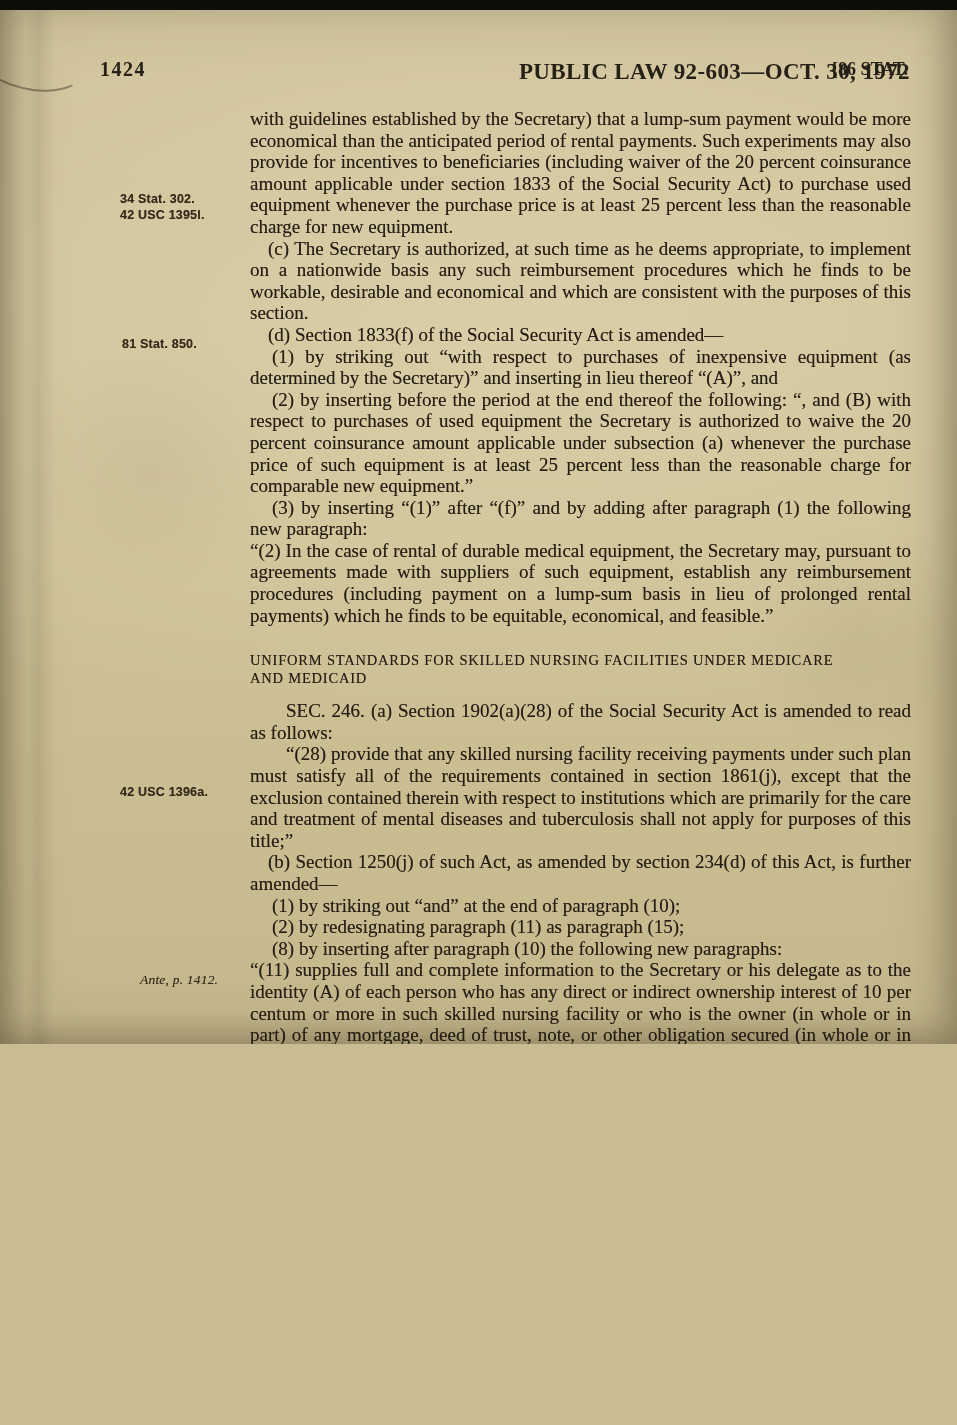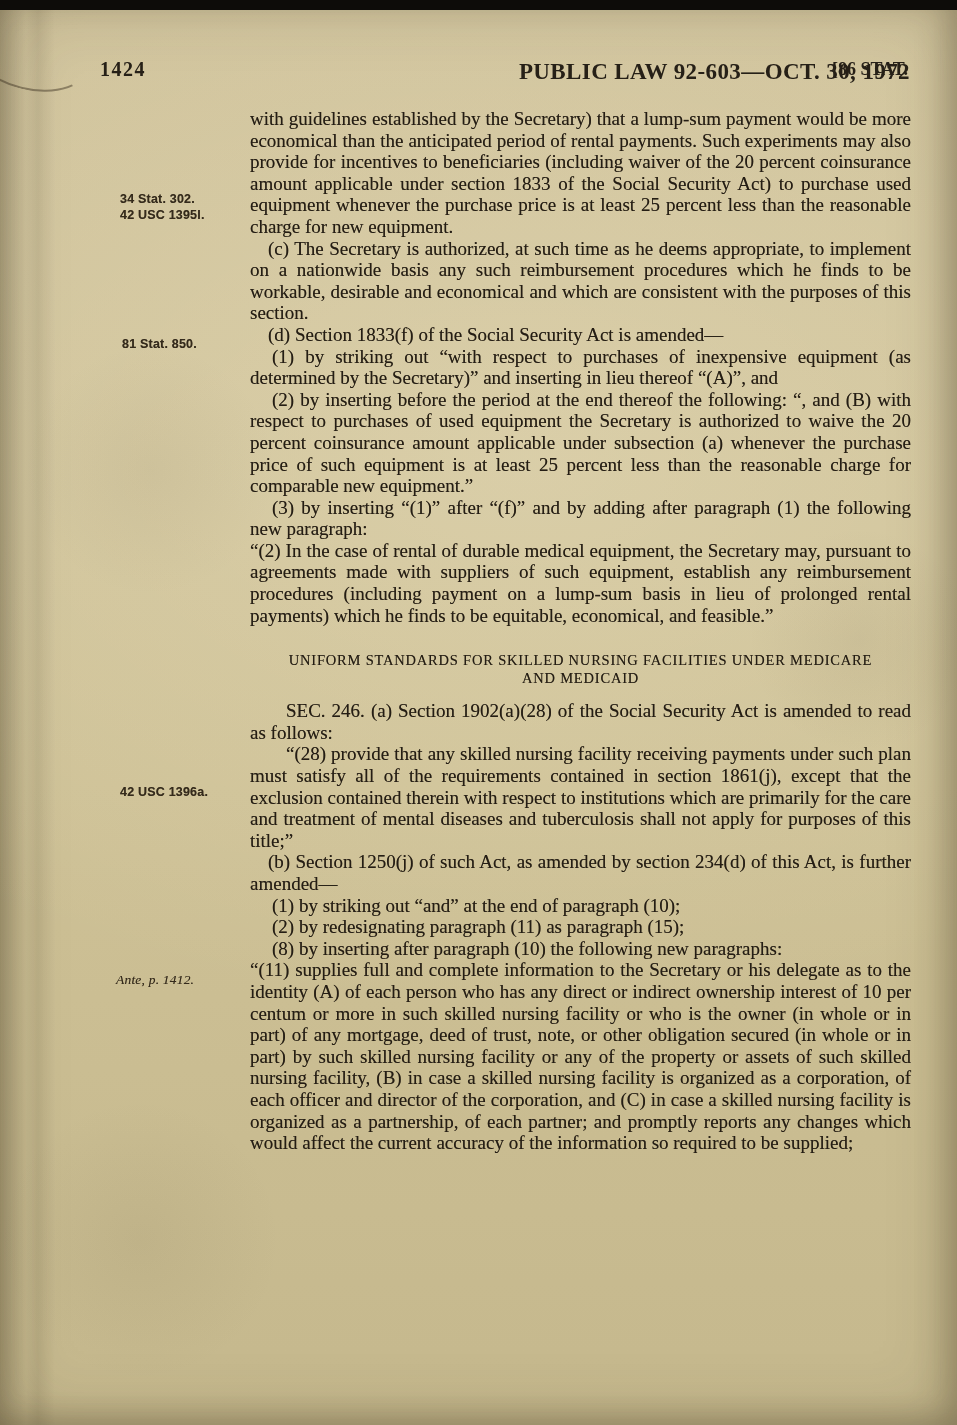--- a/index.html
+++ b/index.html
@@ -1,21 +1,21 @@
 <!DOCTYPE html>
 <html lang="en"><head>
 <meta charset="utf-8">
 <title>Public Law 92-603 — page 1424</title>
 <style>
   * { margin:0; padding:0; box-sizing:border-box; }
   html, body { width:957px; height:1425px; background:#c9bc93; }
 
   .page {
     position:absolute; top:0; left:0;
-    width:957px; height:1425px;
+    width:957px; height:1044px;
     overflow:hidden;
     font-family:"Liberation Serif", serif;
     color:#262017;
     background:
       radial-gradient(ellipse 130% 55% at 55% 32%, rgba(255,248,222,0.22), rgba(255,248,222,0) 72%),
       linear-gradient(90deg, rgba(50,40,22,0.18) 0px, rgba(50,40,22,0.03) 26px, rgba(50,40,22,0.10) 38px, rgba(50,40,22,0.0) 55px),
       radial-gradient(circle 180px at 150px 470px, rgba(95,82,55,0.08), rgba(95,82,55,0) 70%),
       radial-gradient(circle 160px at 860px 640px, rgba(95,82,55,0.09), rgba(95,82,55,0) 70%),
       radial-gradient(circle 200px at 140px 1240px, rgba(95,82,55,0.08), rgba(95,82,55,0) 70%),
       linear-gradient(180deg, #d1c49d 0%, #cec196 55%, #c5b88d 100%);
@@ -46,21 +46,21 @@
   }
   .content p { margin:0; }
   .ind   { text-indent:18px; }
   .ind2  { text-indent:36px; }
   .sub   { margin-left:43px; text-indent:22px; }
   .qblock{ margin-left:40px; text-indent:0; }
   .q28   { text-indent:36px; }
 
   .heading {
     margin:25px 0 13px;
-    text-align:center;
+    text-align:left;
     font-size:14.5px;
     line-height:18px;
     letter-spacing:0.8px;
     font-weight:normal;
   }
 
   .note {
     position:absolute;
     font-family:"Liberation Sans", sans-serif;
     font-size:12.5px; font-weight:bold; line-height:16px;
@@ -92,21 +92,21 @@
     <div class="note" style="top:191px; left:120px;">
       <div>34 Stat. 302.</div>
       <div>42 USC 1395l.</div>
     </div>
     <div class="note" style="top:336px; left:122px;">
       <div>81 Stat. 850.</div>
     </div>
     <div class="note" style="top:784px; left:120px;">
       <div>42 USC 1396a.</div>
     </div>
-    <div class="note note-italic" style="top:972px; left:116px;font-style:italic;">
+    <div class="note note-italic" style="top:972px; left:140px;font-style:italic;">
       <div>Ante, p. 1412.</div>
     </div>
   </aside>
 
   <main class="content">
     <p>with guidelines established by the Secretary) that a lump-sum payment would be more economical than the anticipated period of rental payments. Such experiments may also provide for incentives to beneficiaries (including waiver of the 20 percent coinsurance amount applicable under section 1833 of the Social Security Act) to purchase used equipment whenever the purchase price is at least 25 percent less than the reasonable charge for new equipment.</p>
     <p class="ind">(c) The Secretary is authorized, at such time as he deems appropriate, to implement on a nationwide basis any such reimbursement procedures which he finds to be workable, desirable and economical and which are consistent with the purposes of this section.</p>
     <p class="ind">(d) Section 1833(f) of the Social Security Act is amended—</p>
     <p class="sub">(1) by striking out “with respect to purchases of inexpensive equipment (as determined by the Secretary)” and inserting in lieu thereof “(A)”, and</p>
     <p class="sub">(2) by inserting before the period at the end thereof the following: “, and (B) with respect to purchases of used equipment the Secretary is authorized to waive the 20 percent coinsurance amount applicable under subsection (a) whenever the purchase price of such equipment is at least 25 percent less than the reasonable charge for comparable new equipment.”</p>

